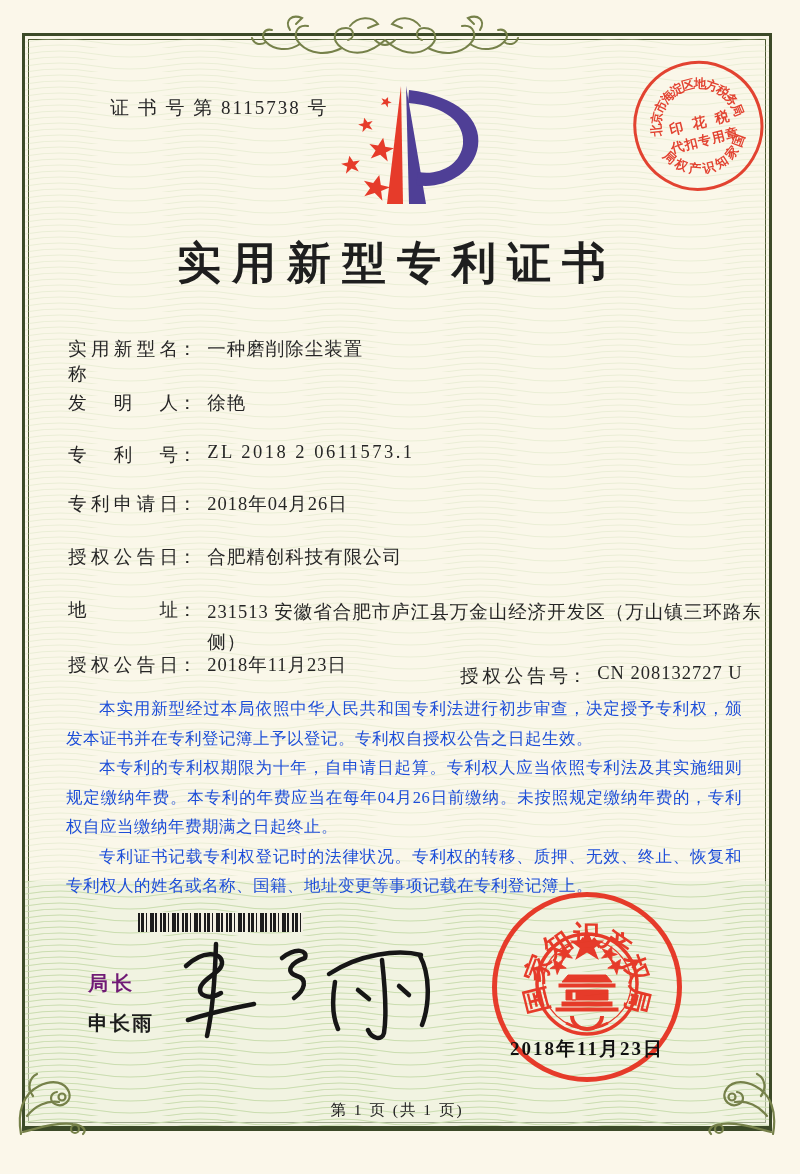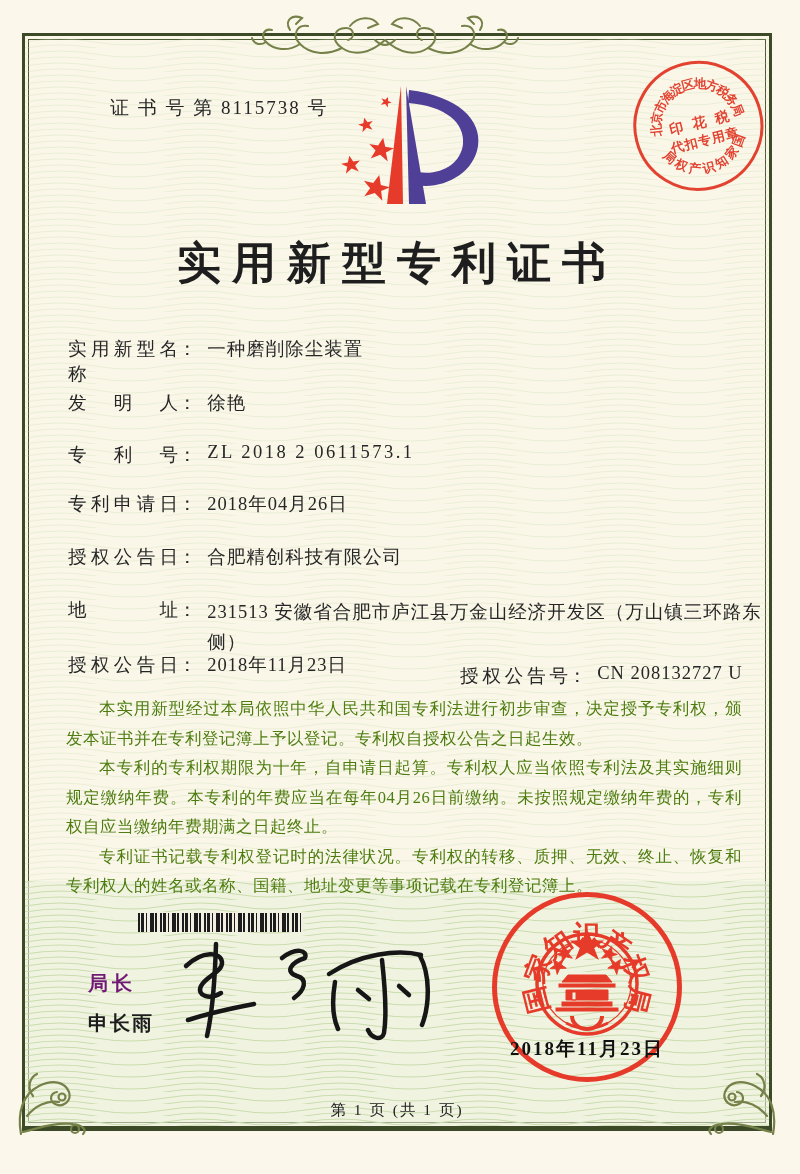--- a/index.html
+++ b/index.html
@@ -49,21 +49,21 @@
   .lbl{display:inline-block;width:110px;text-align:justify;text-align-last:justify;vertical-align:top;}
   .colon{display:inline-block;vertical-align:top;}
   .val{display:inline-block;vertical-align:top;letter-spacing:1px;margin-left:6px;}
   .val-num{letter-spacing:2.5px;}
   .addr-val{width:556px;line-height:30px;}
   .row-double .pair2{position:absolute;left:392px;top:0;white-space:nowrap;margin-top:11px;}
   .lbl5{display:inline-block;width:108px;text-align:justify;text-align-last:justify;vertical-align:top;}
   
   .paras{
     position:absolute;left:66px;top:694px;width:676px;
-    font-size:16.5px;line-height:29.5px;text-align:justify;letter-spacing:.5px;color:#4d7c0f;
+    font-size:16.5px;line-height:29.5px;text-align:justify;letter-spacing:.5px;color:#1d4ed8;
   }
   .paras p{margin:0;text-indent:2em;}
   
   .barcode{
     position:absolute;left:138px;top:913px;width:165px;height:19px;
     background:repeating-linear-gradient(90deg,
       #1c1c1c 0 2px,#f2efe2 2px 3px,#1c1c1c 3px 6px,#f2efe2 6px 8px,
       #1c1c1c 8px 9px,#f2efe2 9px 12px,#1c1c1c 12px 16px,#f2efe2 16px 17px,
       #1c1c1c 17px 19px,#f2efe2 19px 22px);
   }

